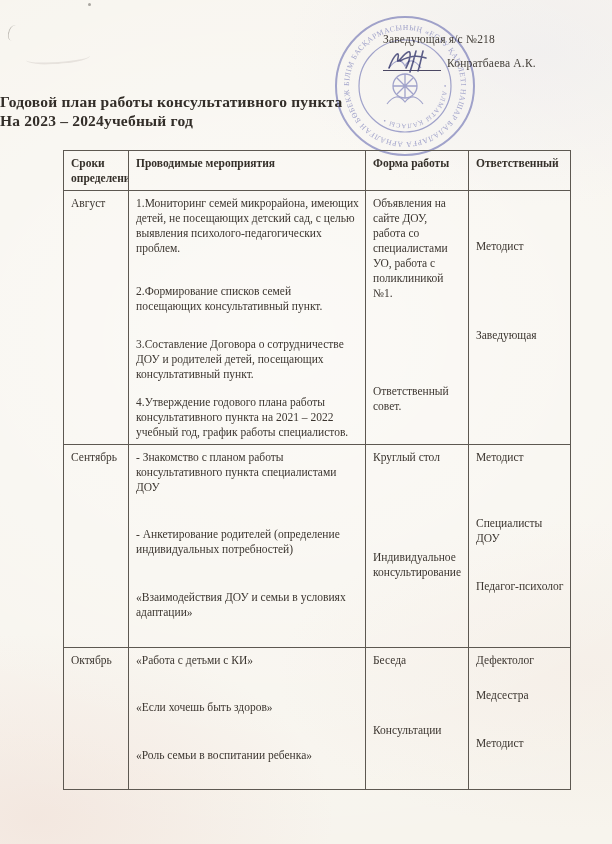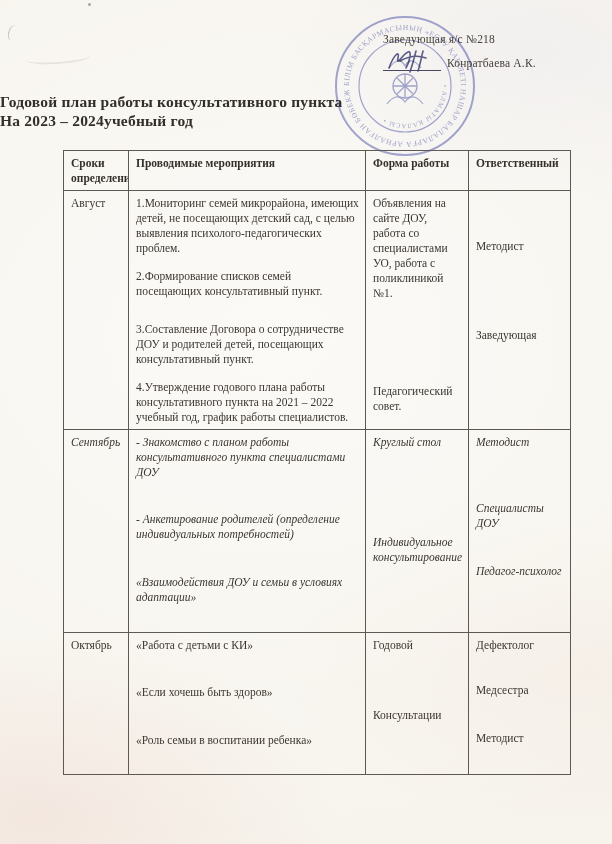--- a/index.html
+++ b/index.html
@@ -75,21 +75,21 @@
     padding:5px 6px 4px 7px;
     font-weight:normal;
     text-align:left;
     color:#3c3630;
     overflow:hidden;
   }
   table.plan th{font-weight:bold;color:#35302a;}
   th.c2,th.c3,th.c4{text-align:center;}
   tr.r-head{height:36px;}
   tr.r-aug{height:239px;}
-  tr.r-sep{height:203px;font-style:italic;}
+  tr.r-sep{height:203px;}
   tr.r-oct{height:142px;}
   td.month{font-weight:bold;color:#35302a;padding-left:9px;}
   .para{margin:0;}
   .cellpad{padding-top:1px;}
 </style>
 </head>
 <body>
 
 <div class="page">
 
@@ -148,27 +148,27 @@
       <th class="c1">Сроки определение</th>
       <th class="c2">Проводимые мероприятия</th>
       <th class="c3">Форма работы</th>
       <th class="c4">Ответственный</th>
     </tr>
 
     <tr class="r-aug">
       <td class="month">Август</td>
       <td class="cellpad">
         <p class="para">1.Мониторинг семей микрорайона, имеющих детей, не посещающих детский сад, с целью выявления психолого-педагогических проблем.</p>
-        <p class="para" style="margin-top:13px">2.Формирование списков семей посещающих консультативный пункт.</p>
+        <p class="para" style="margin-top:28px">2.Формирование списков семей посещающих консультативный пункт.</p>
         <p class="para" style="margin-top:23px">3.Составление Договора о сотрудничестве ДОУ и родителей детей, посещающих консультативный пункт.</p>
         <p class="para" style="margin-top:13px">4.Утверждение годового плана работы консультативного пункта на 2021 – 2022 учебный год, график работы специалистов.</p>
       </td>
       <td class="cellpad">
         <p class="para">Объявления на сайте ДОУ, работа со специалистами УО, работа с поликлиникой №1.</p>
-        <p class="para" style="margin-top:83px">Педагогический совет.</p>
+        <p class="para" style="margin-top:83px">Ответственный совет.</p>
       </td>
       <td class="cellpad">
         <p class="para" style="margin-top:43px">Методист</p>
         <p class="para" style="margin-top:74px">Заведующая</p>
       </td>
     </tr>
 
     <tr class="r-sep">
       <td class="month">Сентябрь</td>
       <td class="cellpad">
@@ -188,25 +188,25 @@
     </tr>
 
     <tr class="r-oct">
       <td class="month">Октябрь</td>
       <td class="cellpad">
         <p class="para">«Работа с детьми с КИ»</p>
         <p class="para" style="margin-top:32px">«Если хочешь быть здоров»</p>
         <p class="para" style="margin-top:33px">«Роль семьи в воспитании ребенка»</p>
       </td>
       <td class="cellpad">
-        <p class="para">Годовой</p>
+        <p class="para">Беседа</p>
         <p class="para" style="margin-top:55px">Консультации</p>
       </td>
       <td class="cellpad">
         <p class="para">Дефектолог</p>
-        <p class="para" style="margin-top:30px">Медсестра</p>
+        <p class="para" style="margin-top:20px">Медсестра</p>
         <p class="para" style="margin-top:33px">Методист</p>
       </td>
     </tr>
   </tbody>
     </table>
 
 </div>
 
 </body></html>

